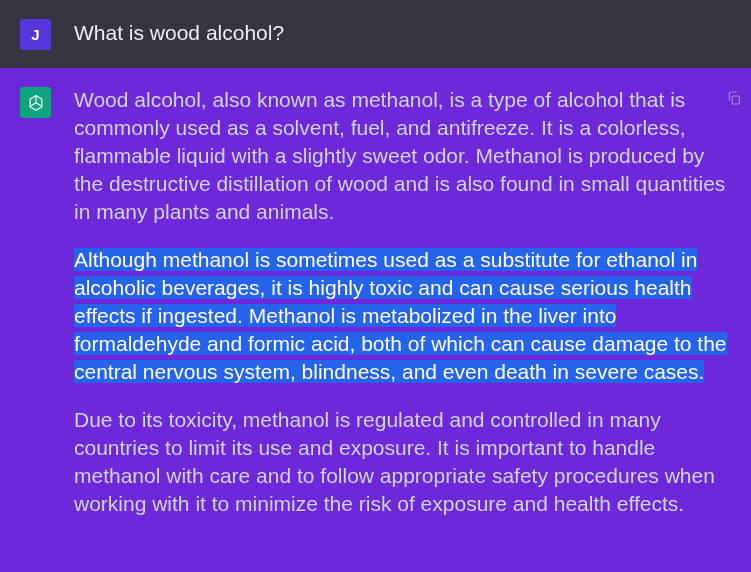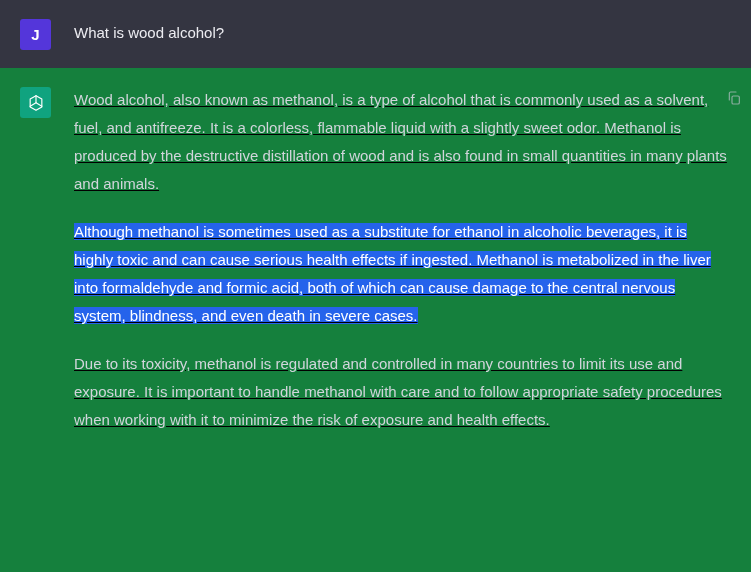--- a/index.html
+++ b/index.html
@@ -24,23 +24,22 @@
     align-items: flex-start;
     padding: 18px 14px 18px 10px;
     box-sizing: border-box;
     position: relative;
   }
   .turn-user {
     background: #343541;
     min-height: 68px;
   }
   .turn-assistant {
-    background: #15803d;
+    background: #6d28d9;
     flex: 1;
-    text-decoration: underline;
   }
   .avatar {
     width: 31px;
     height: 31px;
     border-radius: 3px;
     flex: 0 0 31px;
     margin-left: 10px;
     margin-top: 1px;
     display: flex;
     align-items: center;
@@ -57,21 +56,21 @@
     background: #10a37f;
   }
   .avatar-assistant svg {
     width: 20px;
     height: 20px;
     display: block;
   }
   .msg {
     margin-left: 23px;
     color: #d1d5db;
-    font-size: 15px;
+    font-size: 21px;
     line-height: 28px;
     max-width: 655px;
     flex: 1;
   }
   .turn-user .msg {
     color: #ececf1;
     line-height: 20px;
     padding-top: 5px;
   }
   .msg p {

